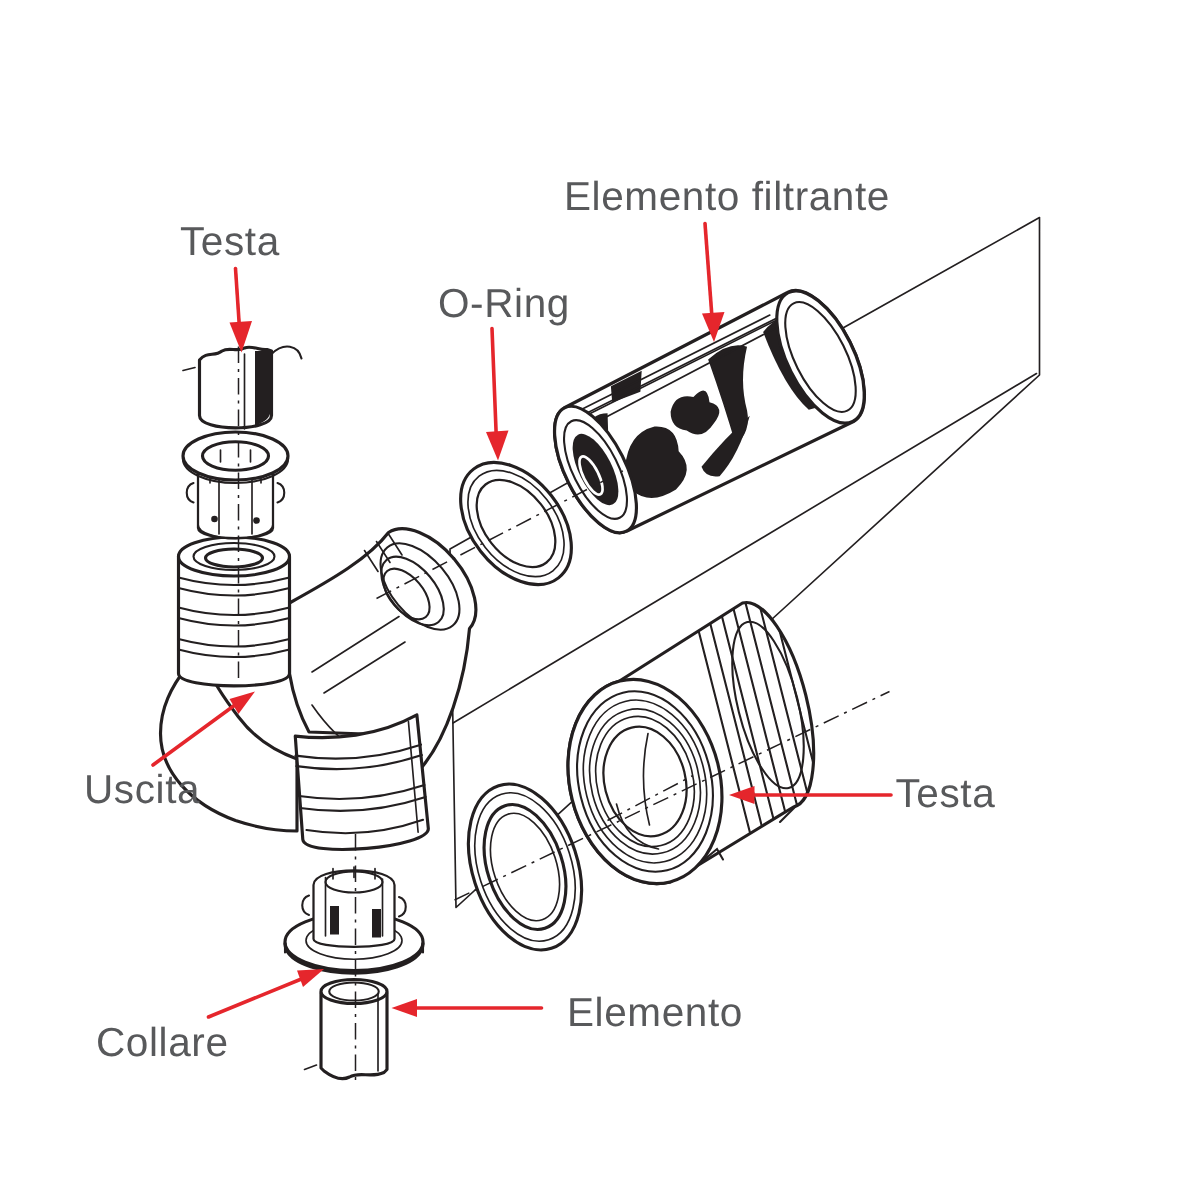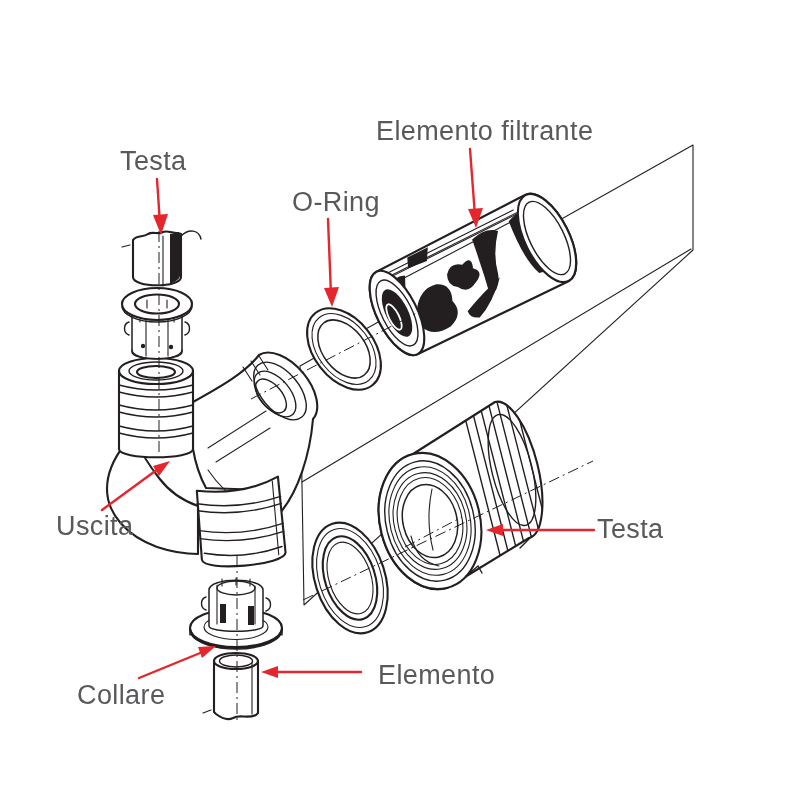--- a/index.html
+++ b/index.html
@@ -207,15 +207,15 @@
           <path class="redf" d="M261,672 L278,666 L278,678 Z"></path>
     </g>
   </g>
 </svg>
 
   <div class="label" style="left:120px;top:146px">Testa</div>
   <div class="label" style="left:292px;top:187px">O-Ring</div>
   <div class="label" style="left:376px;top:116px">Elemento filtrante</div>
   <div class="label" style="left:56px;top:511px">Uscita</div>
   <div class="label" style="left:597px;top:514px">Testa</div>
-  <div class="label" style="left:77px;top:680px">Collare</div>
+  <div class="label" style="left:64px;top:680px">Collare</div>
   <div class="label" style="left:378px;top:660px">Elemento</div>
 </div>
 
 </body></html>

